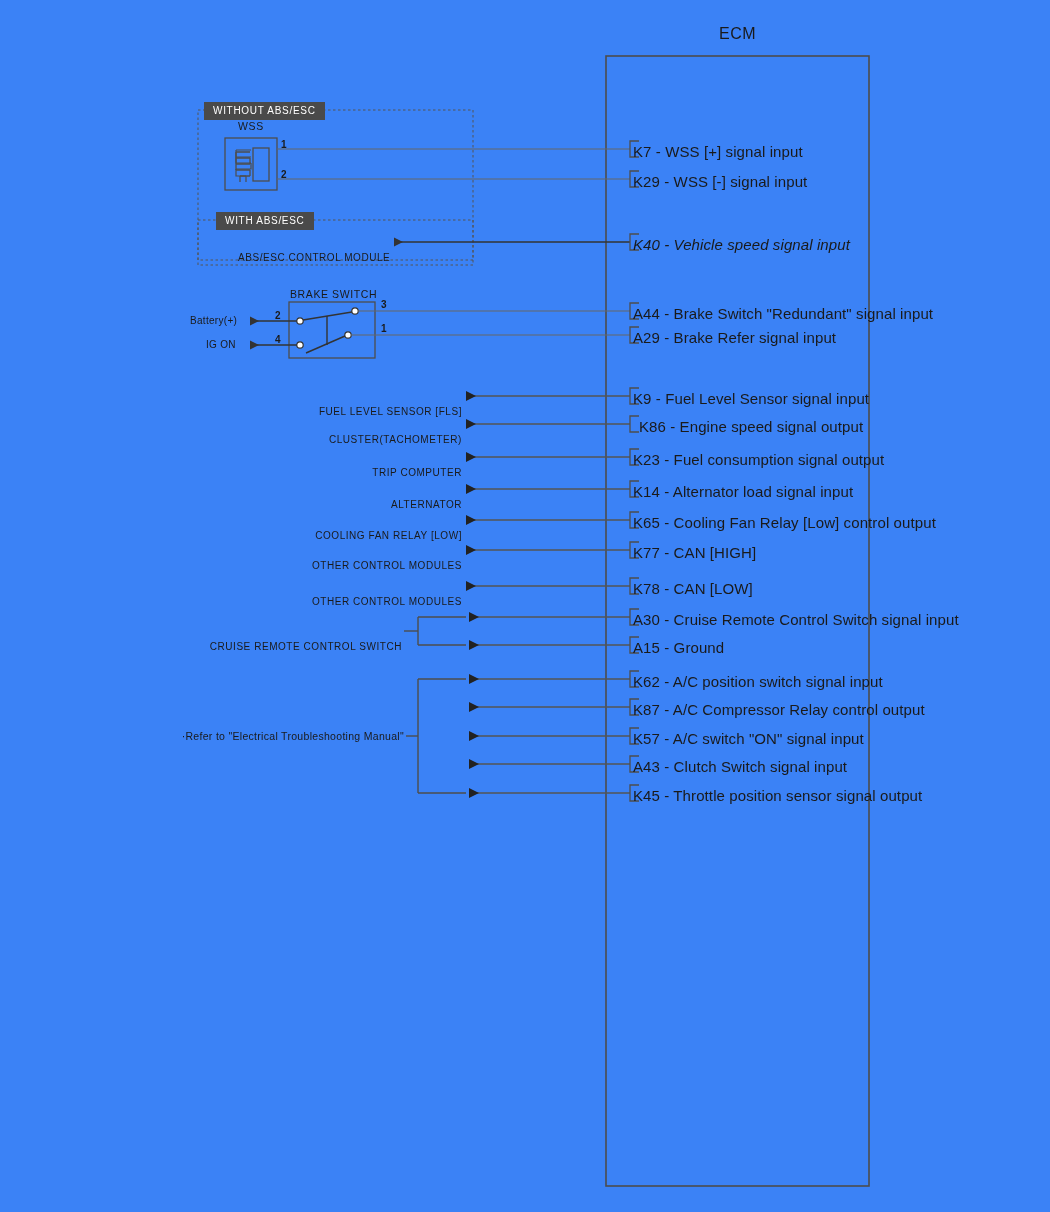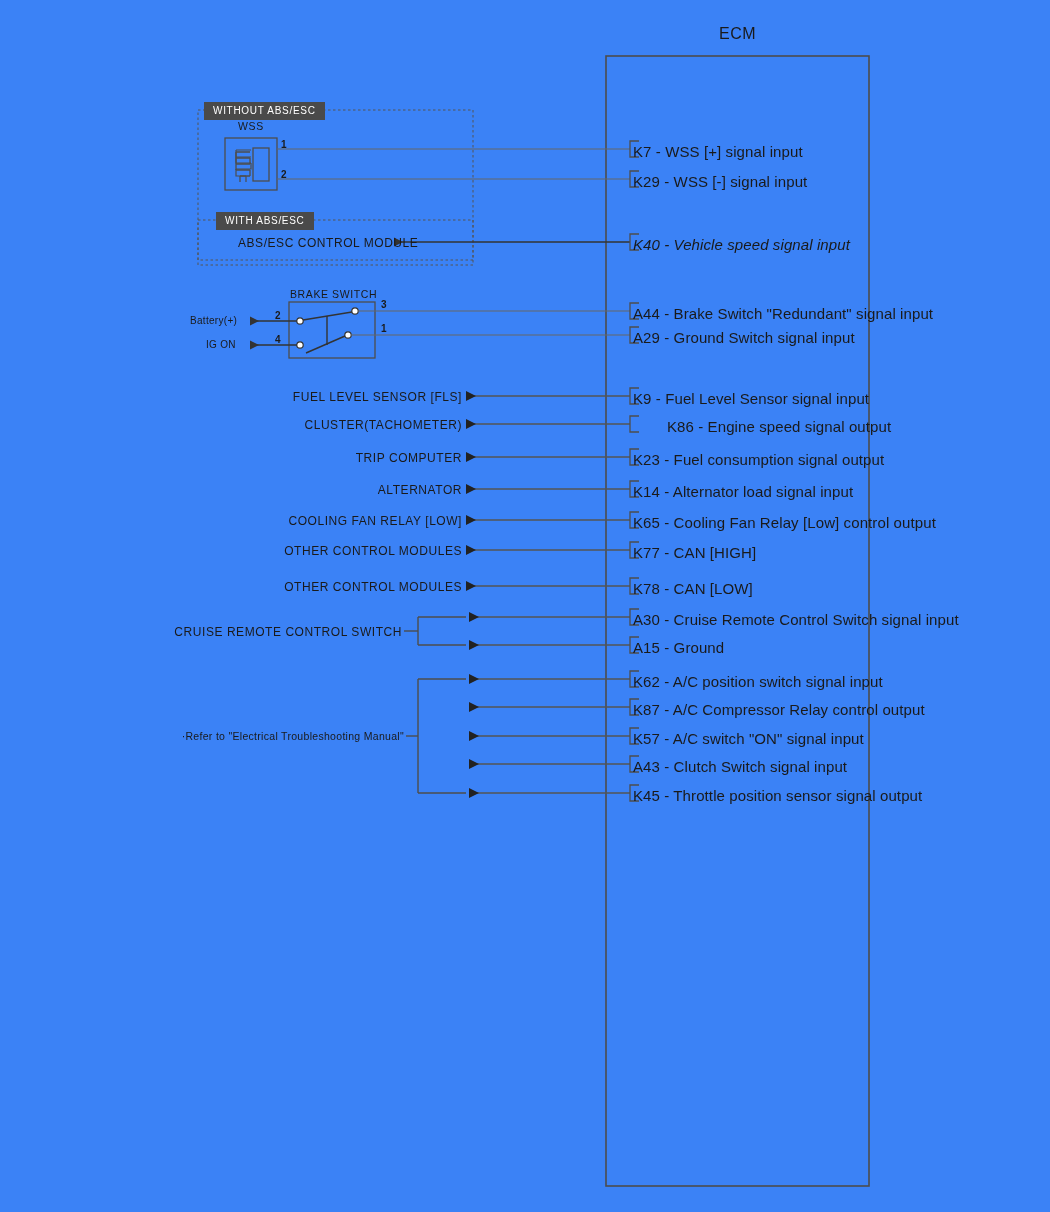--- a/index.html
+++ b/index.html
@@ -3,21 +3,21 @@
 <meta charset="utf-8">
 <style>
   html,body{margin:0;padding:0;background:#ffffff;}
   body{font-family:"Liberation Sans","DejaVu Sans",sans-serif;}
   #page{position:relative;width:1050px;height:1212px;background:#3b82f6;overflow:hidden;}
   #page svg{position:absolute;left:0;top:0;width:1050px;height:1212px;}
 
   .txt{position:absolute;white-space:nowrap;color:#1a1a1a;}
   .ecm-title{font-size:16px;letter-spacing:.5px;}
   .pinlabel{font-size:15px;letter-spacing:.1px;}
-  .devlabel{font-size:12px;letter-spacing:.55px;text-align:right;}
+  .devlabel{font-size:10px;letter-spacing:.55px;text-align:right;margin-top:16px;}
   .small-note{font-size:10.5px;letter-spacing:.3px;text-align:right;}
   .wss-title{font-size:10.5px;letter-spacing:.7px;}
   .bs-title{font-size:10.5px;letter-spacing:.6px;}
   .pinnum{font-size:10px;font-weight:bold;}
   .sidelabel{font-size:10px;letter-spacing:.3px;}
 
   .tab{position:absolute;background:#4a4a4a;color:#fff;font-size:10px;
        letter-spacing:.7px;padding:3px 9px 4px 9px;line-height:11px;}
 </style>
 </head>
@@ -169,23 +169,23 @@
   <div class="txt devlabel" style="left:62px;width:400px;top:514px;">COOLING FAN RELAY [LOW]</div>
   <div class="txt devlabel" style="left:62px;width:400px;top:544px;">OTHER CONTROL MODULES</div>
   <div class="txt devlabel" style="left:62px;width:400px;top:580px;">OTHER CONTROL MODULES</div>
   <div class="txt devlabel" style="left:10px;width:392px;top:625px;">CRUISE REMOTE CONTROL SWITCH</div>
   <div class="txt small-note" style="left:10px;width:394px;top:730px;">·Refer to "Electrical Troubleshooting Manual"</div>
 
   <div class="txt pinlabel" style="left:633px;top:143px;">K7 - WSS [+] signal input</div>
   <div class="txt pinlabel" style="left:633px;top:173px;text-align:center;">K29 - WSS [-] signal input</div>
   <div class="txt pinlabel" style="left:633px;top:236px;font-style:italic;">K40 - Vehicle speed signal input</div>
   <div class="txt pinlabel" style="left:633px;top:305px;">A44 - Brake Switch "Redundant" signal input</div>
-  <div class="txt pinlabel" style="left:633px;top:329px;">A29 - Ground Switch signal input</div>
+  <div class="txt pinlabel" style="left:633px;top:329px;">A29 - Brake Refer signal input</div>
   <div class="txt pinlabel" style="left:633px;top:390px;">K9 - Fuel Level Sensor signal input</div>
-  <div class="txt pinlabel" style="left:667px;top:418px;">K86 - Engine speed signal output</div>
+  <div class="txt pinlabel" style="left:639px;top:418px;">K86 - Engine speed signal output</div>
   <div class="txt pinlabel" style="left:633px;top:451px;">K23 - Fuel consumption signal output</div>
   <div class="txt pinlabel" style="left:633px;top:483px;">K14 - Alternator load signal input</div>
   <div class="txt pinlabel" style="left:633px;top:514px;">K65 - Cooling Fan Relay [Low] control output</div>
   <div class="txt pinlabel" style="left:633px;top:544px;">K77 - CAN [HIGH]</div>
   <div class="txt pinlabel" style="left:633px;top:580px;">K78 - CAN [LOW]</div>
   <div class="txt pinlabel" style="left:633px;top:611px;">A30 - Cruise Remote Control Switch signal input</div>
   <div class="txt pinlabel" style="left:633px;top:639px;">A15 - Ground</div>
   <div class="txt pinlabel" style="left:633px;top:673px;">K62 - A/C position switch signal input</div>
   <div class="txt pinlabel" style="left:633px;top:701px;">K87 - A/C Compressor Relay control output</div>
   <div class="txt pinlabel" style="left:633px;top:730px;">K57 - A/C switch "ON" signal input</div>

